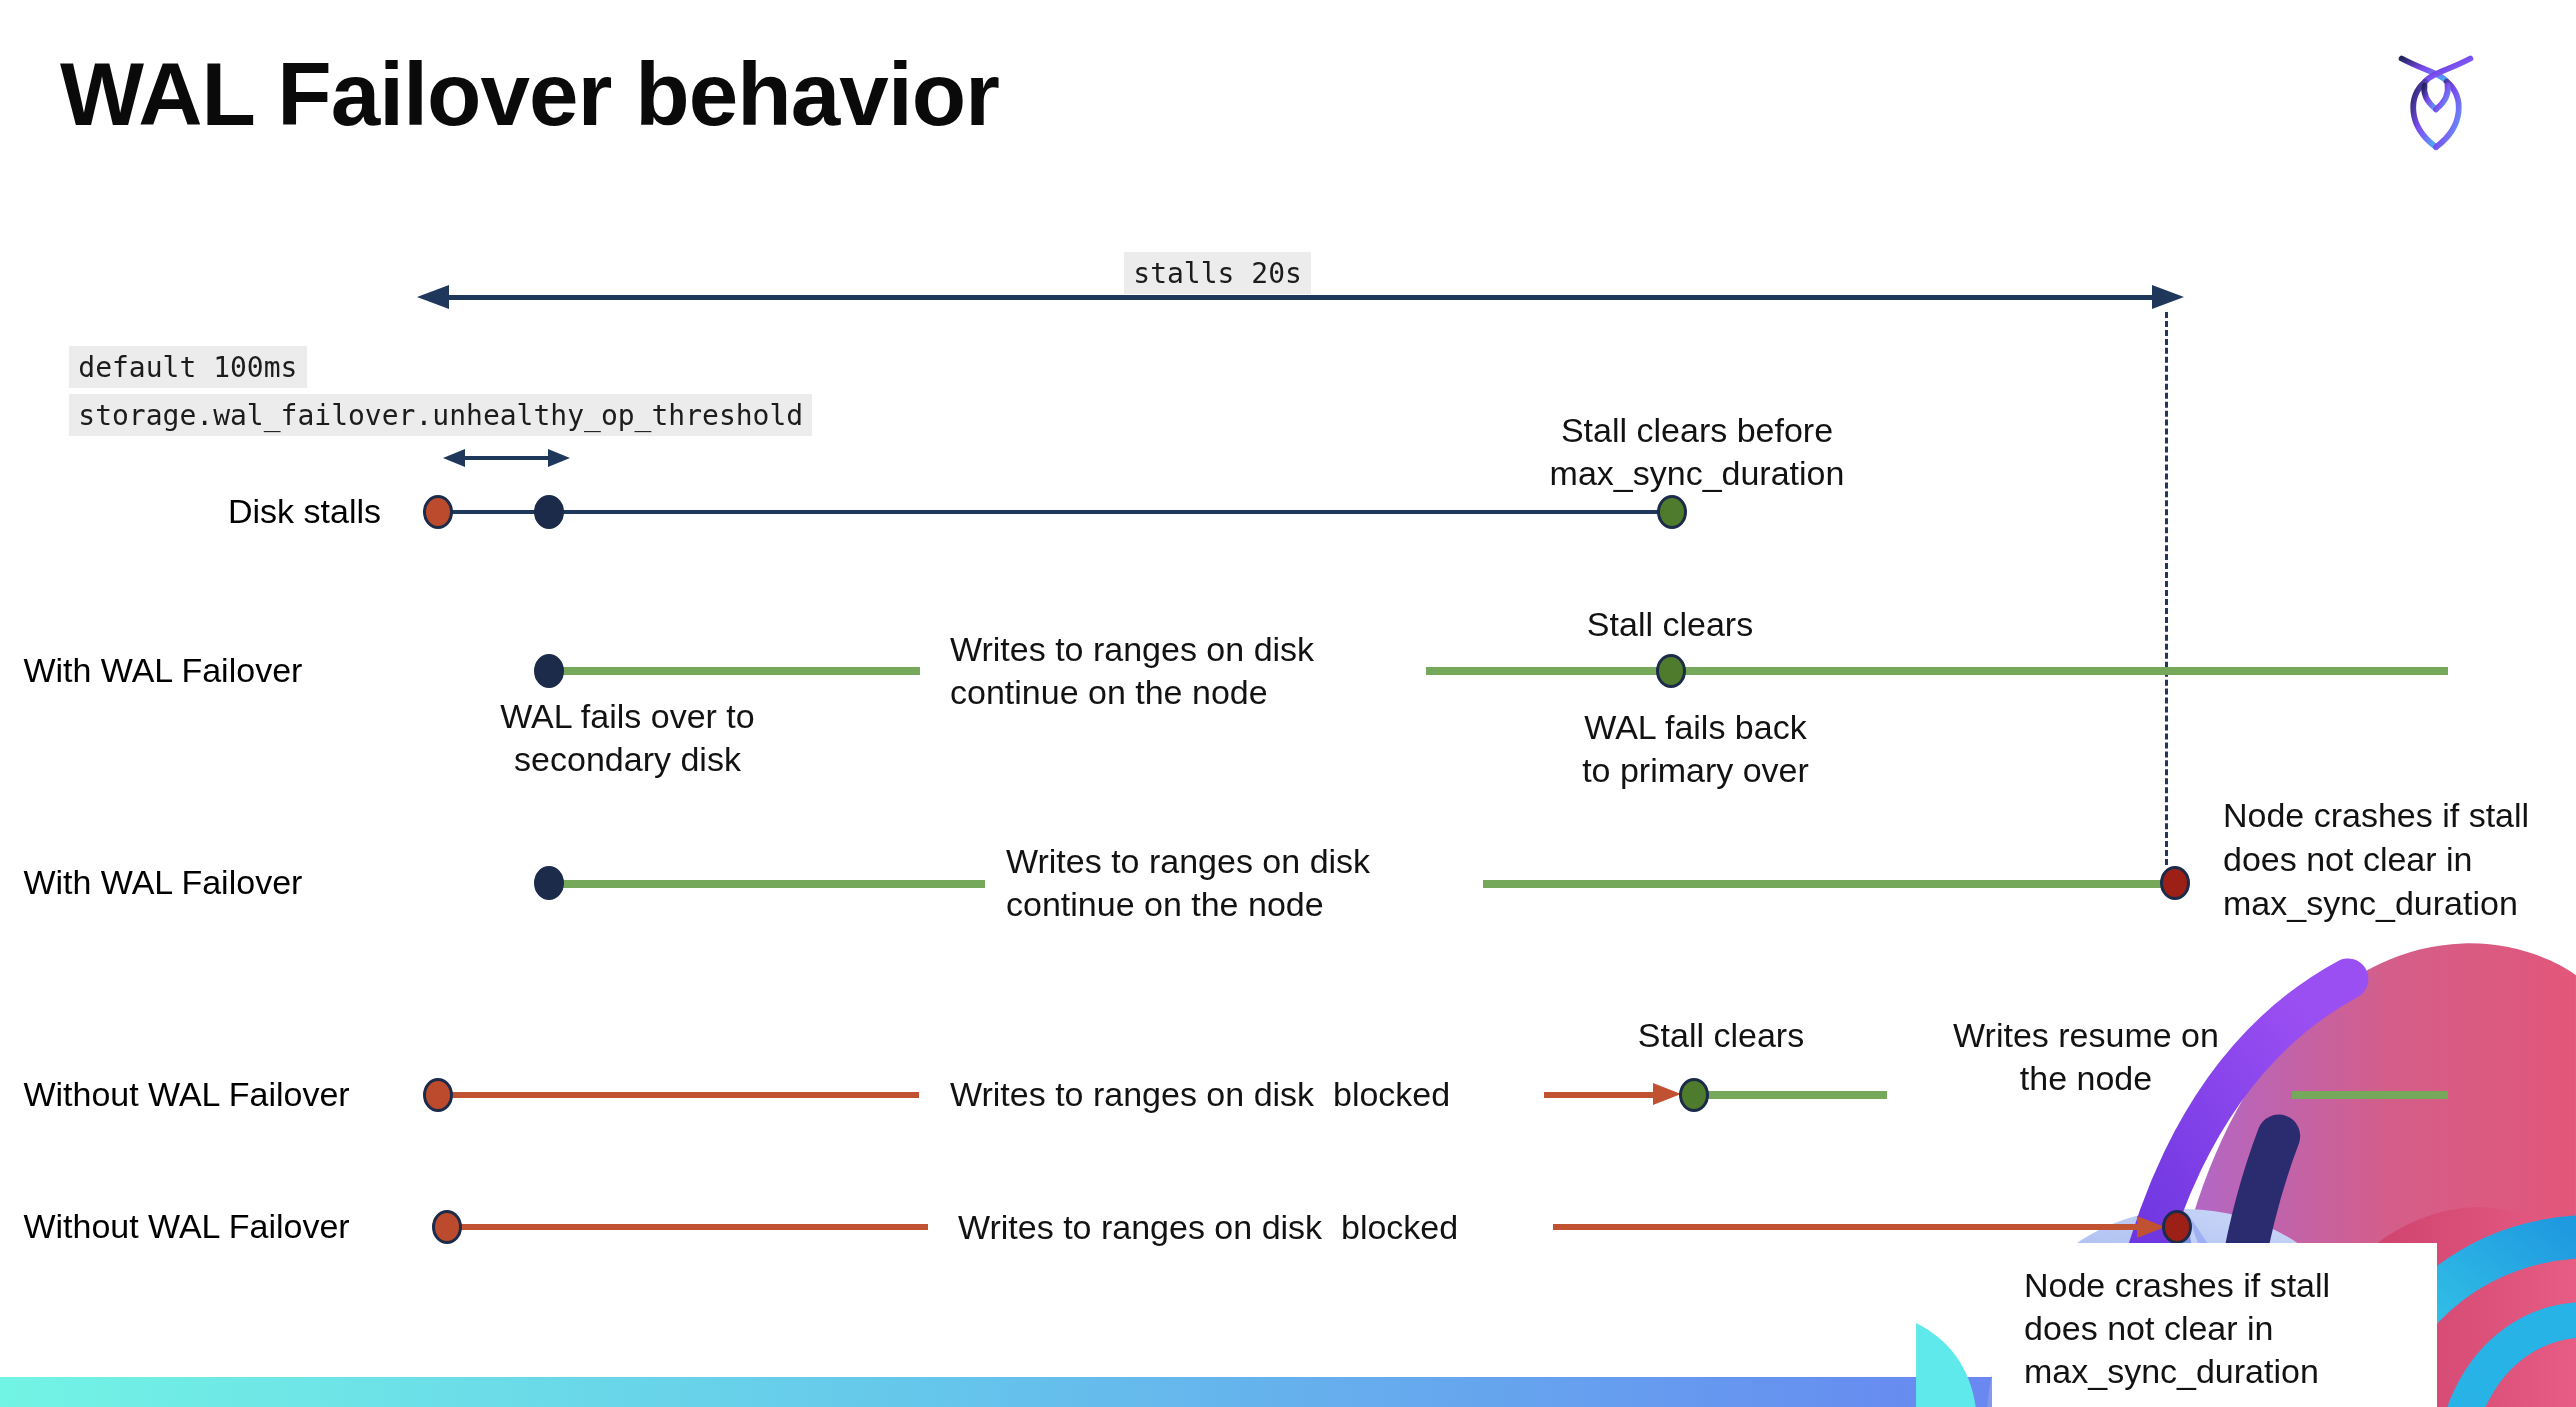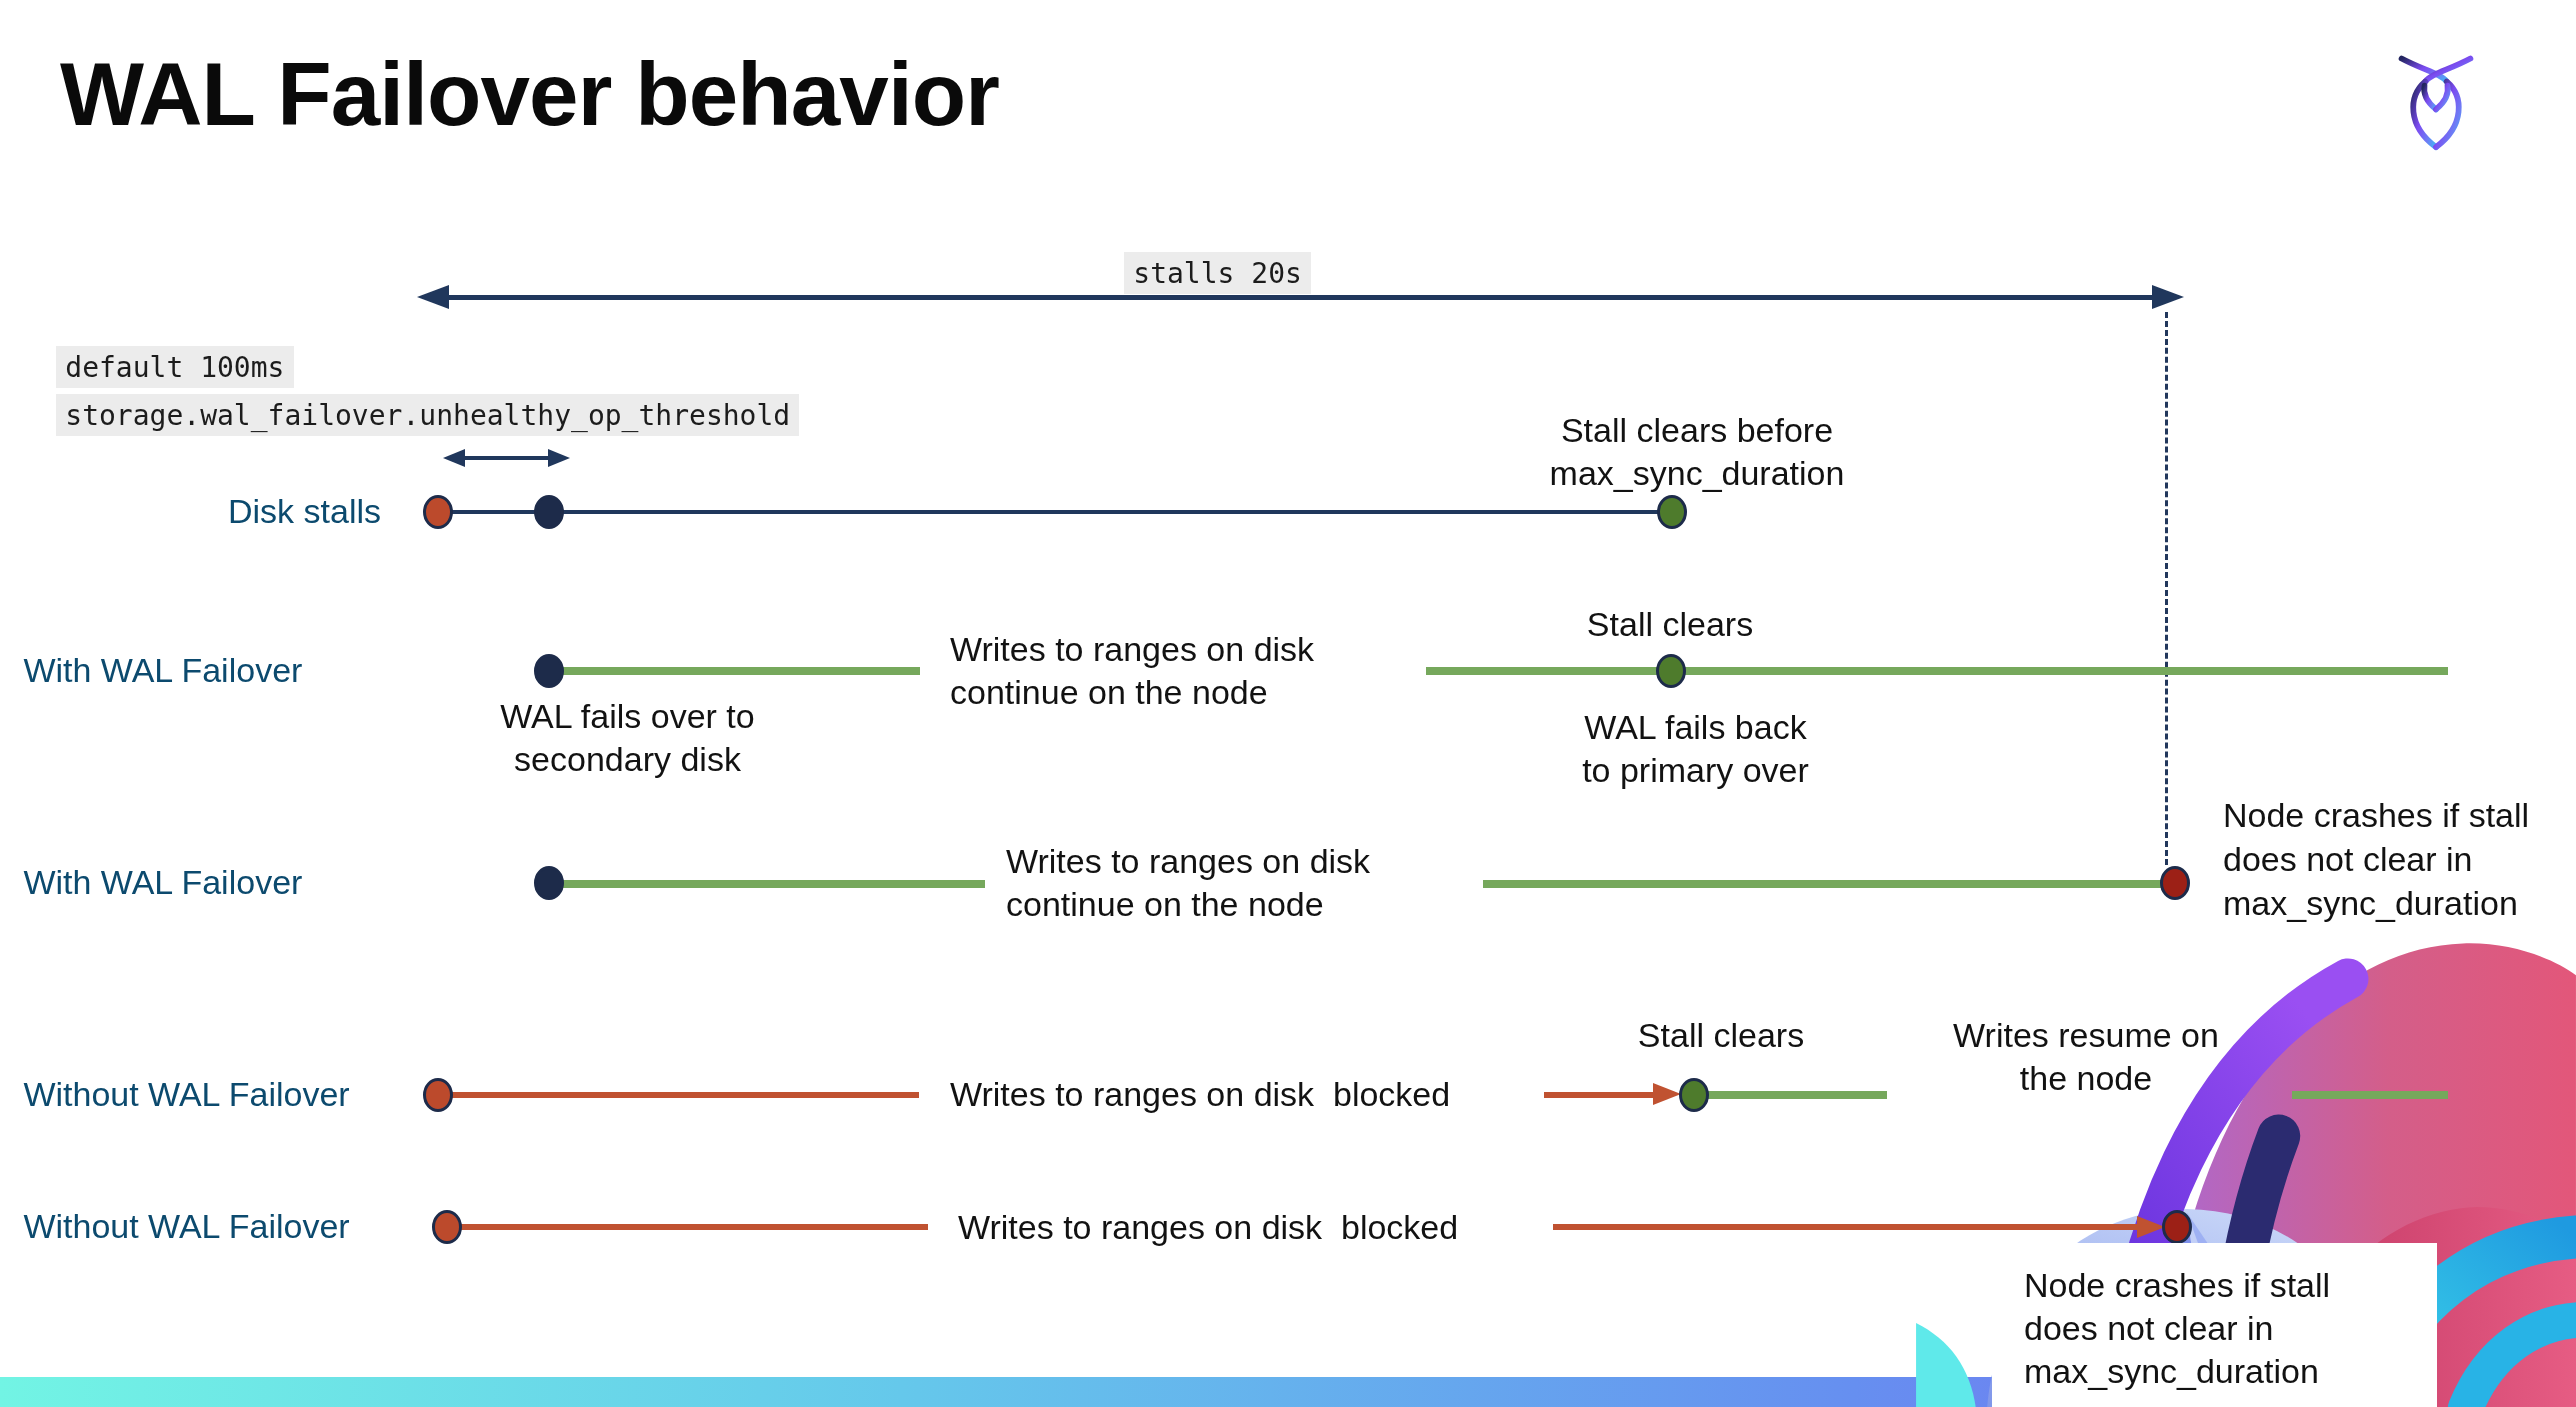--- a/index.html
+++ b/index.html
@@ -38,21 +38,21 @@
   .dot {
     position:absolute; width:24px; height:28px; border-radius:50%;
     border:3.7px solid #1d2b4a; transform:translate(-50%,-50%); z-index:5;
   }
   .dot-navy { background:#1d2b4a; }
   .dot-red  { background:#bc4a2c; }
   .dot-green{ background:#4e7b2c; }
   .dot-darkred { background:#9c2016; }
   
   .row-label {
-    position:absolute; font-size:34px; color:#0c4a6e;
+    position:absolute; font-size:34px; color:#000000;
     transform:translateY(-52%); white-space:nowrap; z-index:6;
   }
   .cap {
     position:absolute; font-size:34px; line-height:43px; color:#121212;
     white-space:pre-line; z-index:6;
   }
   .cap-center { text-align:center; }
   .nowrap { white-space:pre; }
   
   .note-box { position:absolute; left:1992px; top:1243px; width:445px; height:187px; background:#ffffff; z-index:5; }
@@ -133,21 +133,21 @@
 
   <div class="bottom-bar"></div>
 
   <div class="arrowline" style="left:437px; top:295px; width:1727px;"></div>
   <div class="ah ah-left-navy" style="left:417px; top:285px;"></div>
   <div class="ah ah-right-navy" style="left:2152px; top:285px;"></div>
   <div class="code-label" style="left:1124px; top:252px;">
     <span class="code-line">stalls 20s</span>
   </div>
 
-  <div class="code-label" style="left:28px; top:346px;padding-left:28px;">
+  <div class="code-label" style="left:41px; top:346px;padding-left:28px;">
     <span class="code-line">default 100ms</span>
     <span class="code-line">storage.wal_failover.unhealthy_op_threshold</span>
   </div>
   <div class="hline" style="left:460px; top:456px; width:90px;"></div>
   <div class="ah ah-left-sm" style="left:443px; top:449px;"></div>
   <div class="ah ah-right-sm" style="left:548px; top:449px;"></div>
 
   <div class="dashline" style="left:2165px; top:312px; height:553px;"></div>
 
   <div class="row-label" style="left:228px; top:512px;">Disk stalls</div>

